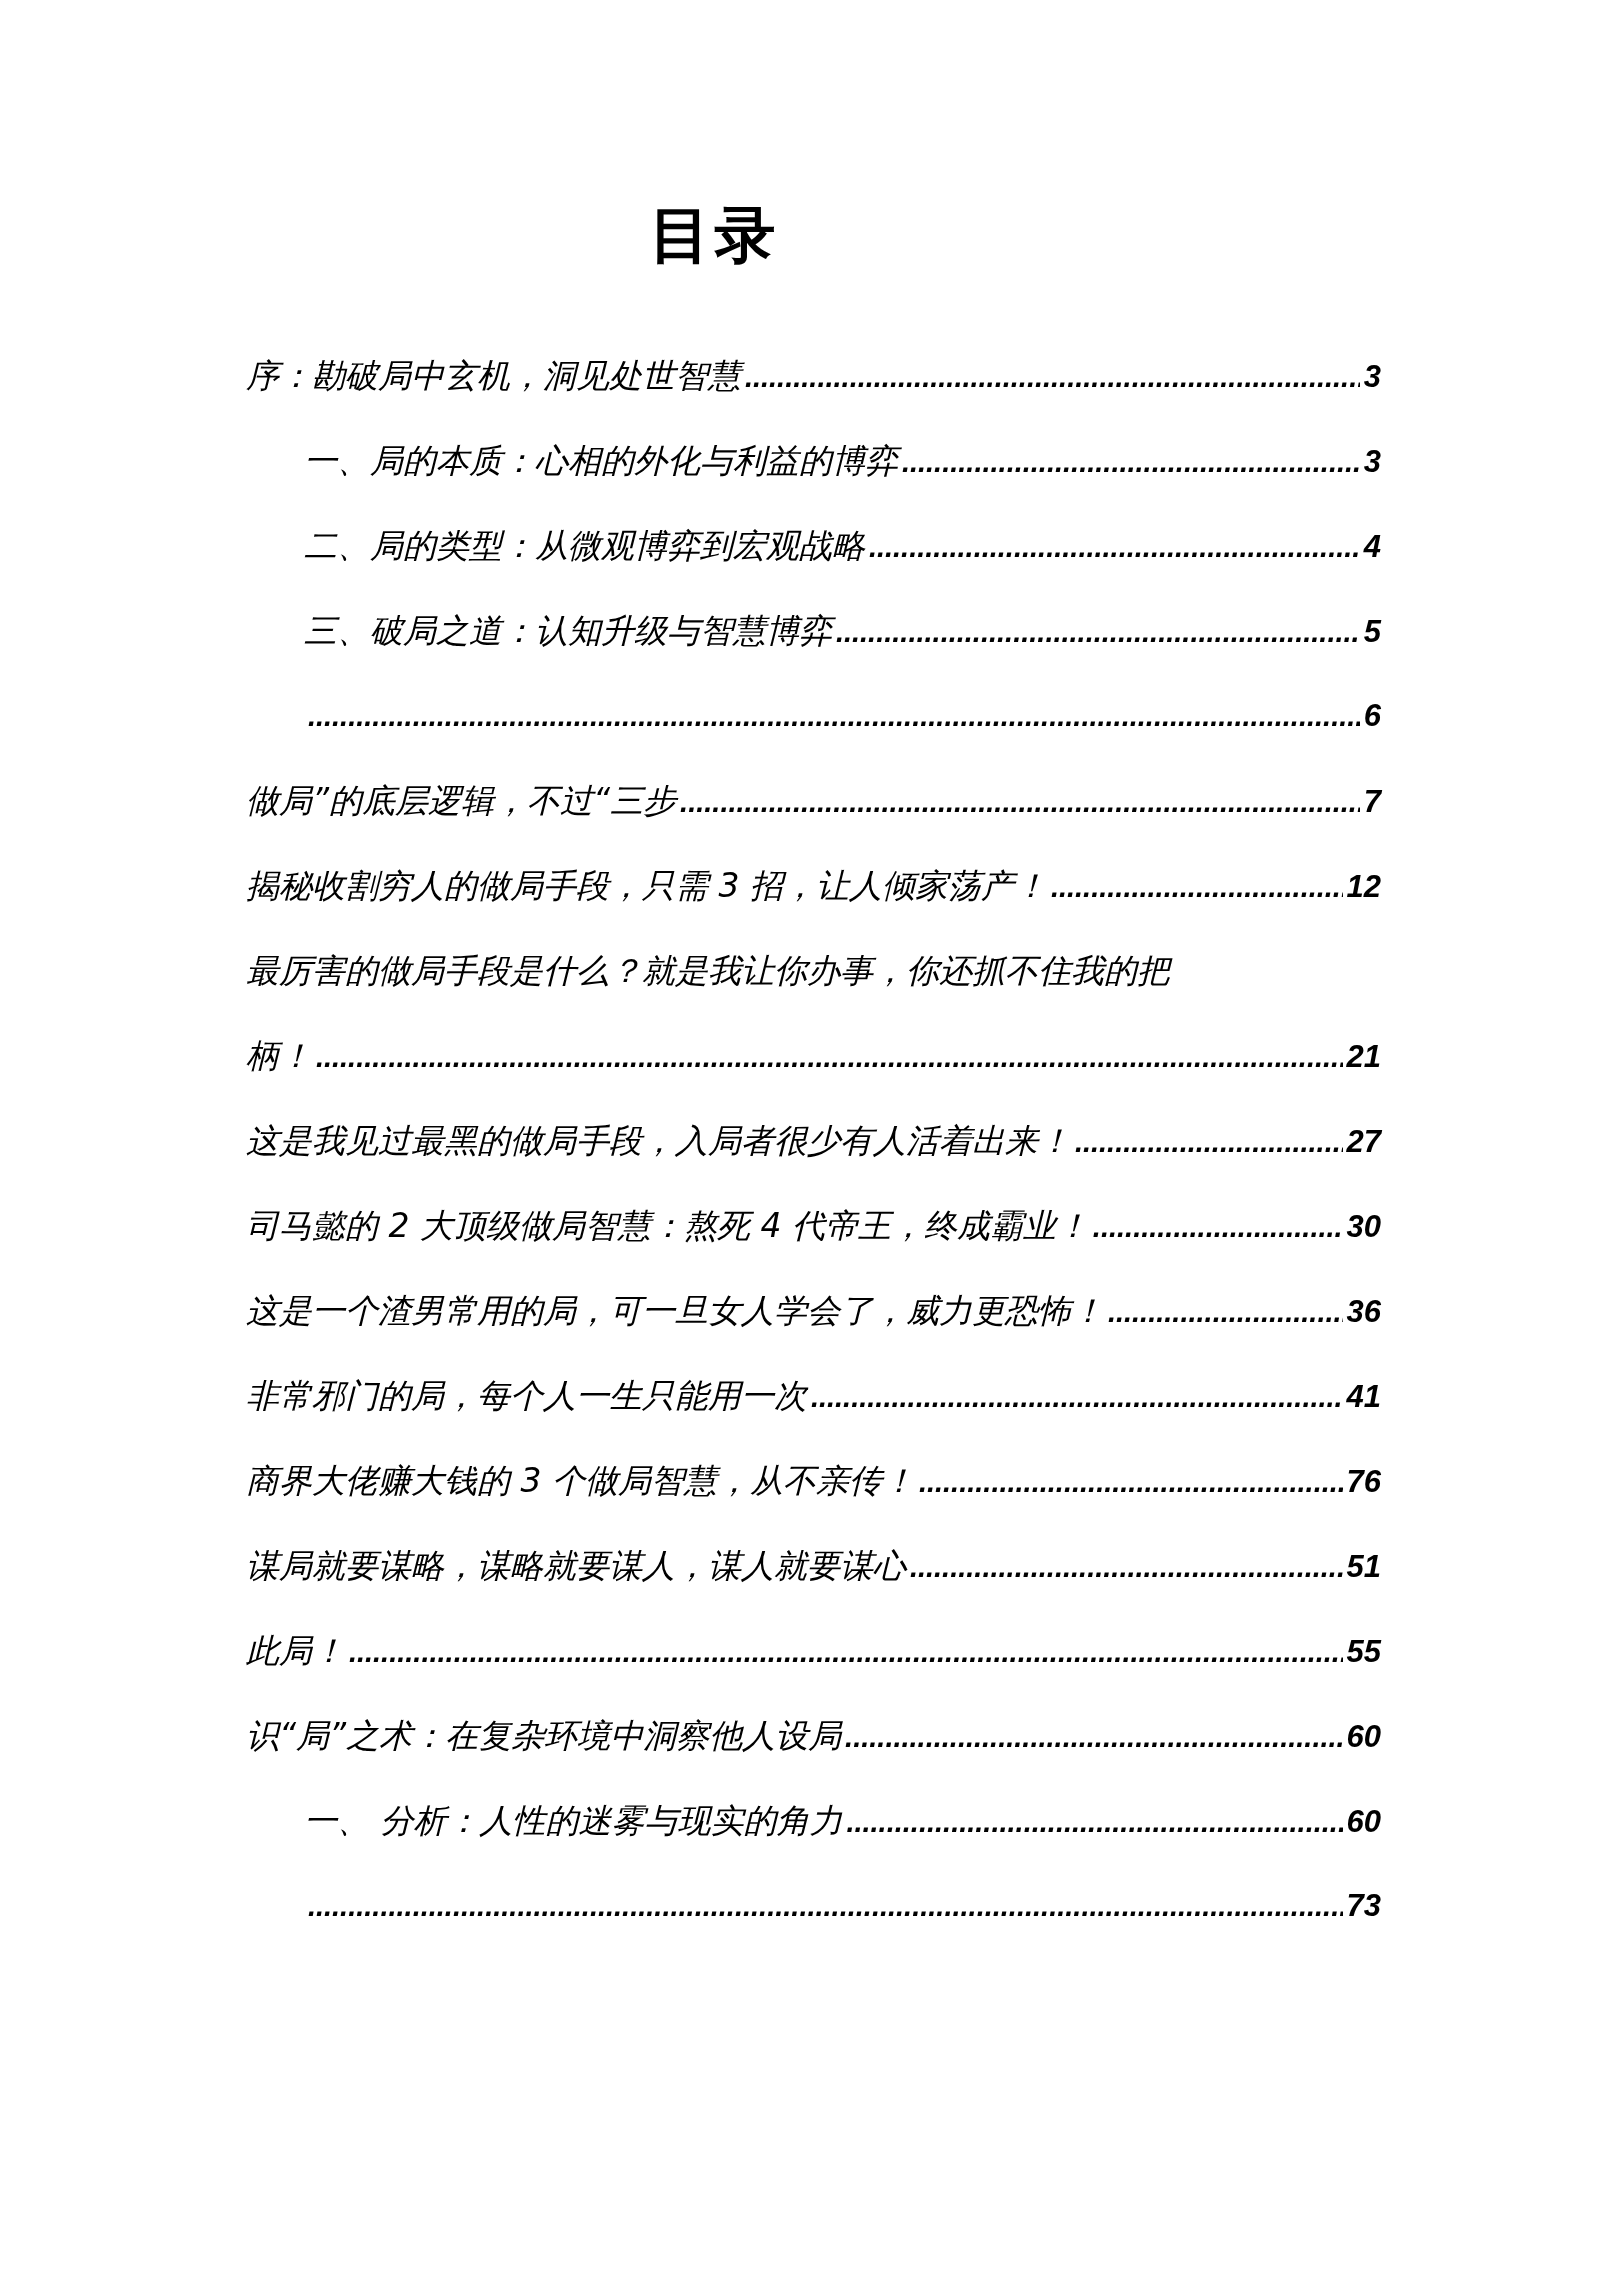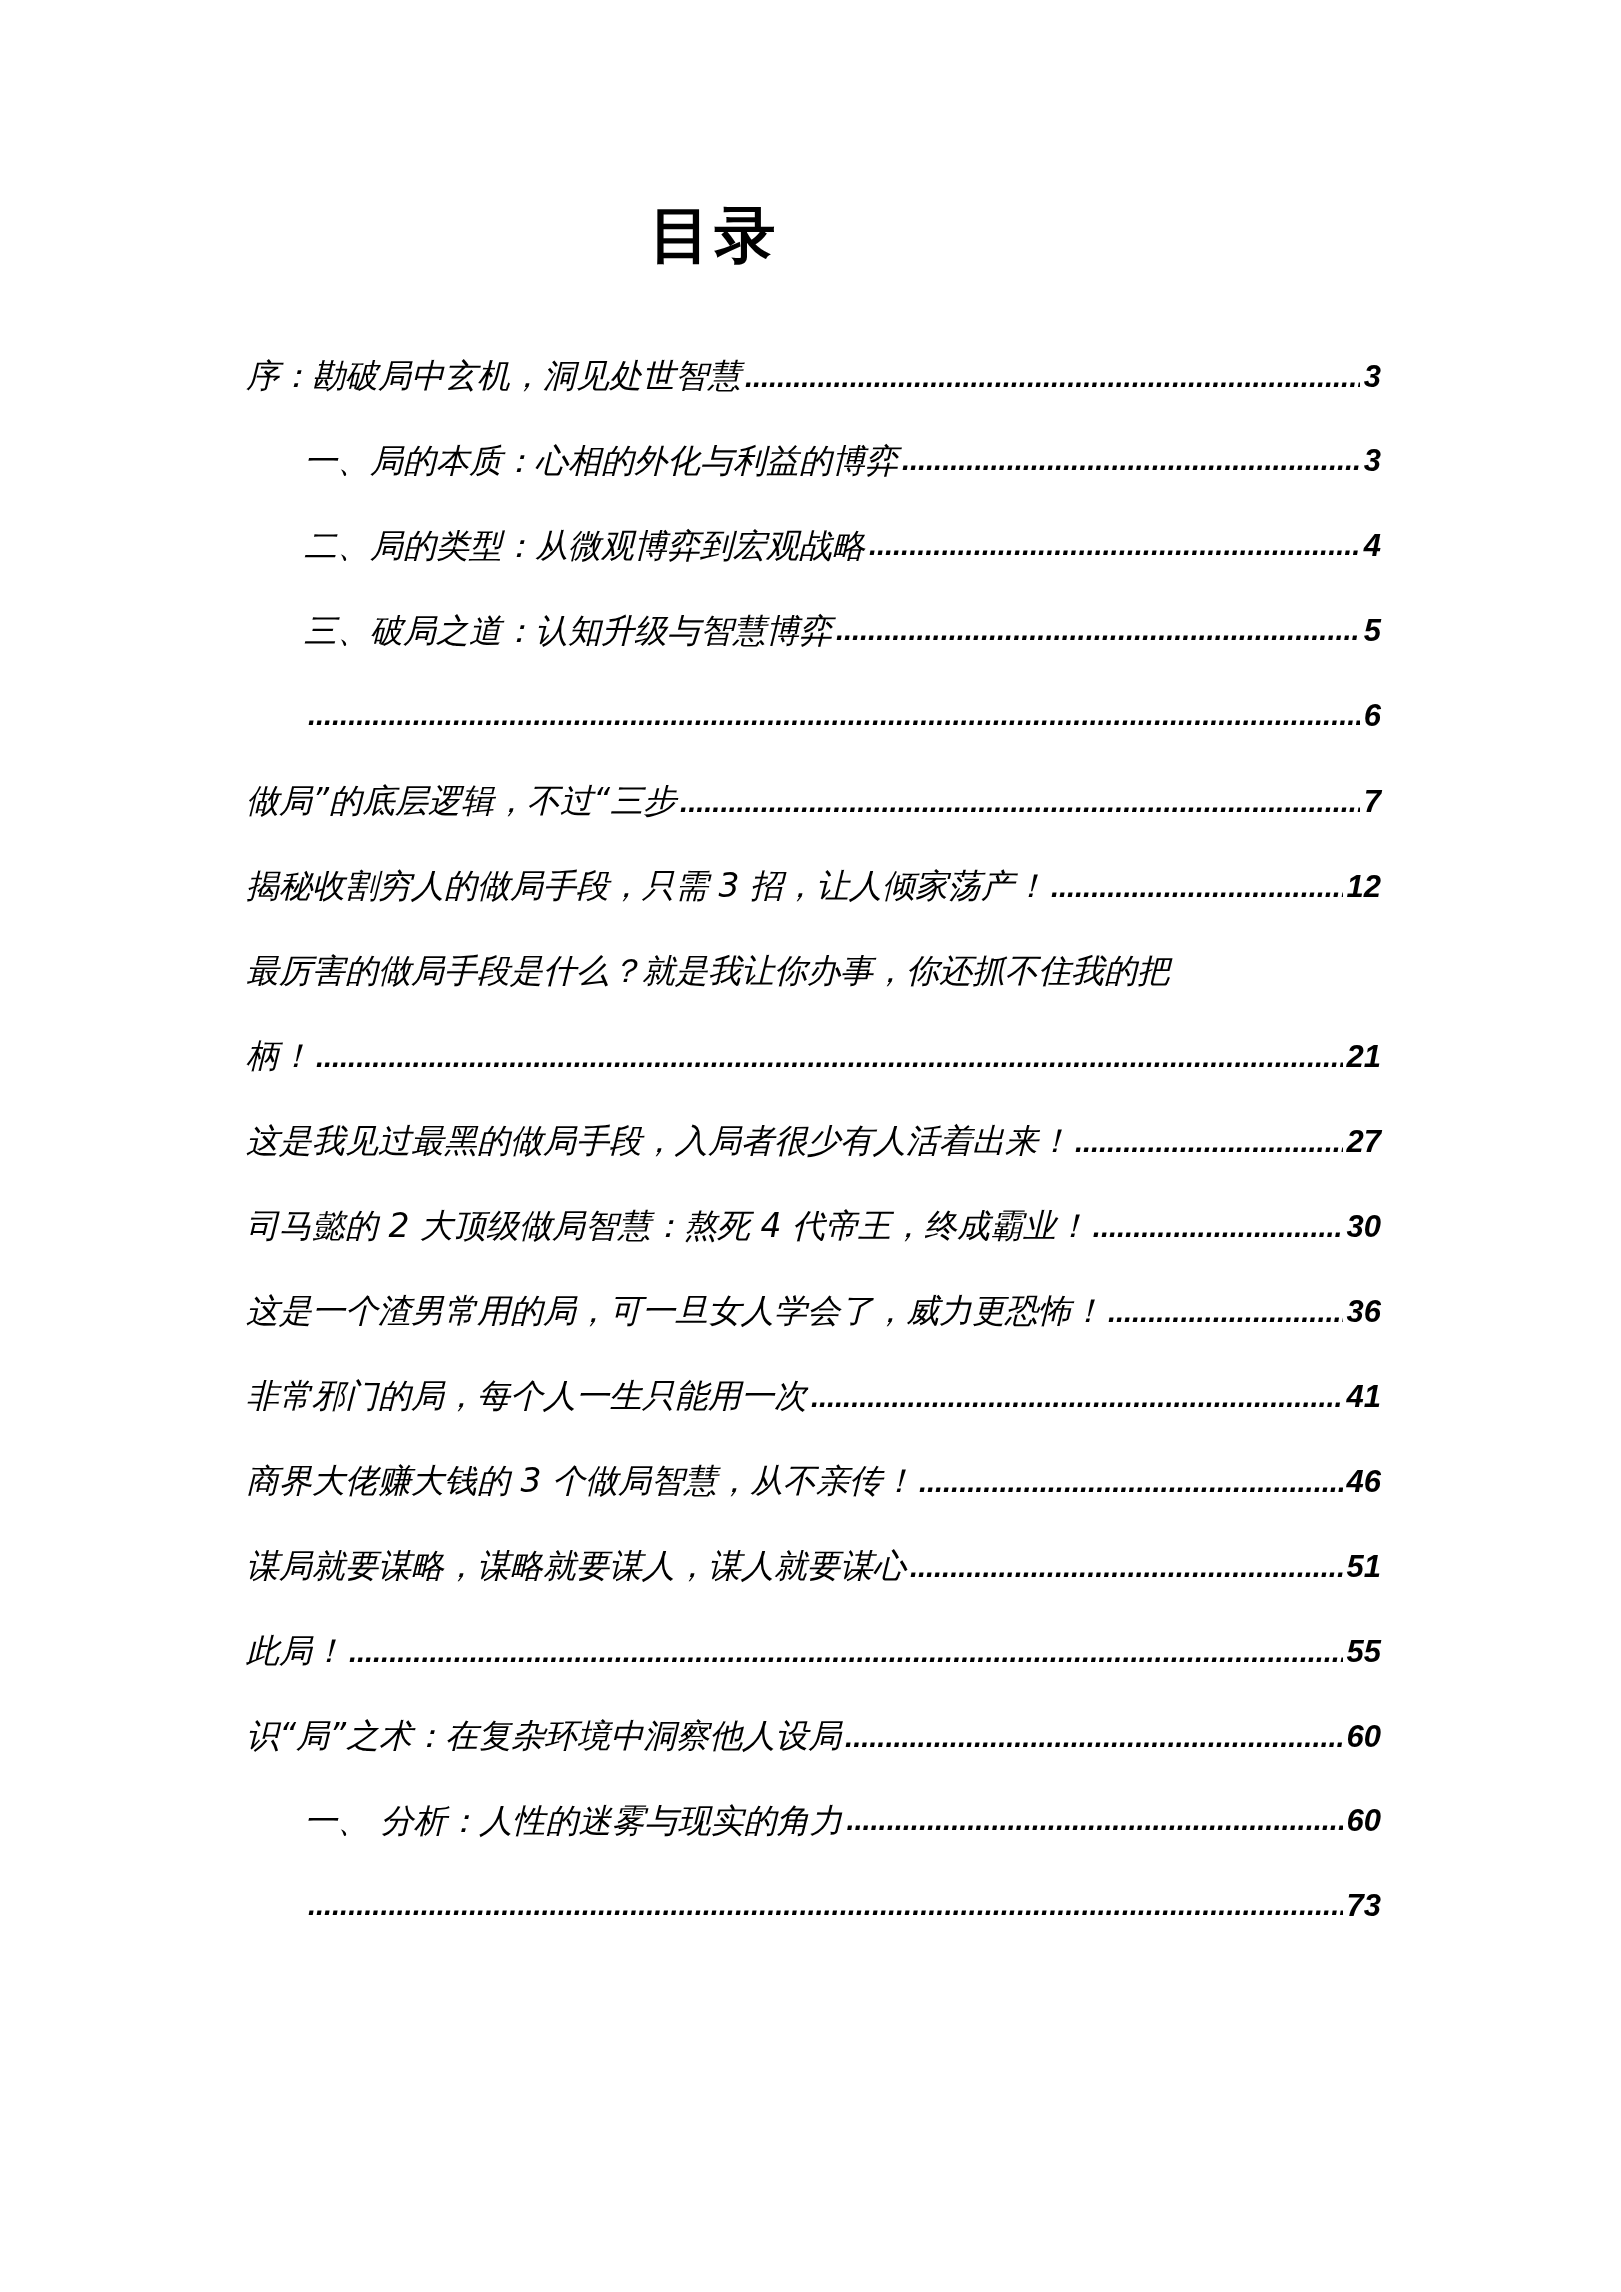--- a/index.html
+++ b/index.html
@@ -8,21 +8,21 @@
   .title {
     position: absolute; left: 0; width: 1429px; top: 196px; text-align: center;
     font-family: "DejaVu Serif", "Liberation Serif", serif; font-size: 61px; font-weight: bold;
     letter-spacing: 3.9px; line-height: 78px;
   }
   .toc { position: absolute; left: 246px; top: 333px; width: 1135px; }
   .row {
     display: flex; align-items: baseline; height: 85px; line-height: 85px;
     font-family: "DejaVu Sans", "Liberation Sans", sans-serif; font-size: 33px; white-space: nowrap; font-style: italic;
   }
-  .row.indent { padding-left: 58px; align-items: center; }
+  .row.indent { padding-left: 58px; }
   .row .t { flex: 0 0 auto; }
   .row .dots {
     flex: 1 1 auto; overflow: hidden; margin: 0 3.9px; font-weight: bold; letter-spacing: 0px;
     font-family: "Liberation Sans", sans-serif; font-size: 29px; color: #000;
   }
   .row .dots::before {
     content: "........................................................................................................................................................................................................................................................";
   }
   .row .p { flex: 0 0 auto; font-weight: bold; font-family: "Liberation Sans", sans-serif; font-size: 31px; }
 </style>
@@ -91,21 +91,21 @@
         <span class="p">36</span>
       </div>
     <div class="row">
         <span class="t">非常邪门的局，每个人一生只能用一次</span>
         <span class="dots"></span>
         <span class="p">41</span>
       </div>
     <div class="row">
         <span class="t">商界大佬赚大钱的 3 个做局智慧，从不亲传！</span>
         <span class="dots"></span>
-        <span class="p">46</span>
+        <span class="p">76</span>
       </div>
     <div class="row">
         <span class="t">谋局就要谋略，谋略就要谋人，谋人就要谋心</span>
         <span class="dots"></span>
         <span class="p">51</span>
       </div>
     <div class="row">
         <span class="t">此局！</span>
         <span class="dots"></span>
         <span class="p">55</span>

